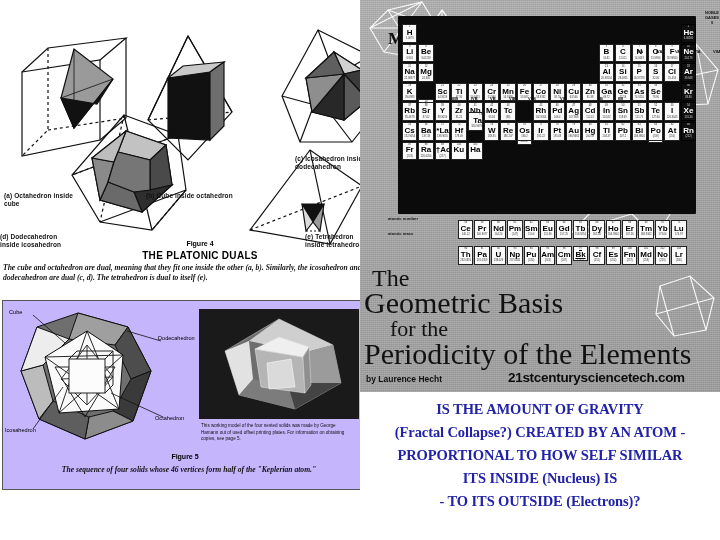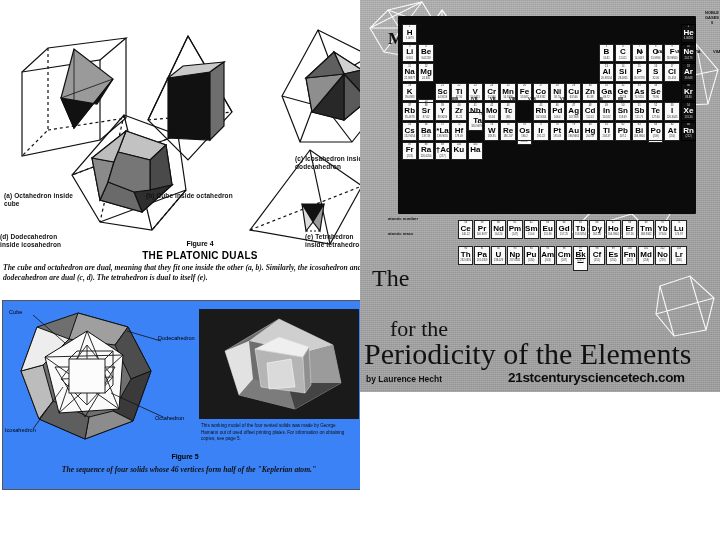--- a/index.html
+++ b/index.html
@@ -5,21 +5,21 @@
   html,body{margin:0;padding:0;}
   body{width:720px;height:540px;overflow:hidden;background:#ffffff;
        font-family:"Liberation Sans",sans-serif;}
   #stage{position:relative;width:720px;height:540px;overflow:hidden;background:#fff;}
 
   
   #left-panel{position:absolute;left:0;top:0;width:400px;height:540px;background:#ffffff;}
 
   .fig4{position:absolute;left:0;top:0;width:400px;height:290px;}
   .fig5-wrap{position:absolute;left:2px;top:300px;width:366px;height:190px;
-             border:1px solid #555;background:#3b82f6;box-sizing:border-box;}
+             border:1px solid #555;background:#c4b5fd;box-sizing:border-box;}
 
   .cap-lbl{position:absolute;font-family:"Liberation Sans",sans-serif;
            font-size:6.5px;font-weight:bold;color:#111;line-height:1.25;letter-spacing:.1px;}
   .fig-num{position:absolute;font-family:"Liberation Sans",sans-serif;font-size:7px;
            font-weight:bold;color:#000;text-align:center;}
   .fig-title{position:absolute;font-family:"Liberation Sans",sans-serif;font-size:10px;
              font-weight:bold;color:#000;text-align:center;letter-spacing:.3px;}
   .fig-cap{position:absolute;font-family:"Liberation Serif",serif;font-size:7.6px;
            font-style:italic;font-weight:bold;color:#111;line-height:1.35;}
   .ph-lbl{position:absolute;font-family:"Liberation Sans",sans-serif;font-size:4.6px;
@@ -256,20 +256,21 @@
       </g>
       <g class="wire">
         <polygon points="300,286 330,276 354,298 346,330 314,336 296,314"></polygon>
         <path d="M300,286 L314,336 M330,276 L346,330 M296,314 L354,298"></path>
       </g>
     </svg>
 
     <div class="poster-title" id="mysterium" style="left:28px;top:28px;">MYSTERIUM MICROCOSMICUM</div>
 
     <div class="gt" id="gt-the" style="left:12px;top:265px;">The</div>
+    <div class="gt" id="gt-geo" style="left:4px;top:286px;">Geometric Basis</div>
     <div class="gt" id="gt-for" style="left:30px;top:316px;">for the</div>
     <div class="gt" id="gt-per" style="left:4px;top:337px;">Periodicity of the Elements</div>
     <div id="byline" style="left:6px;top:374px;">by Laurence Hecht</div>
     <div id="site" style="left:148px;top:370px;">21stcenturysciencetech.com</div>
   </div>
 
   <div id="ptable">
     <div id="pt-shadow" style="left:-2px;top:8px;width:298px;height:198px;"></div>
     <div id="pt-cells">
         <div class="cellbox" style="left: 2px; top: 16px; width: 15.4px; height: 18.6px;">
@@ -783,21 +784,21 @@
         <div class="cellbox" style="left: 140px; top: 238px; width: 15.4px; height: 18.6px;">
           <span class="num">95</span>
           <span class="sym">Am</span>
           <span class="mass">(243)</span>
         </div>
         <div class="cellbox" style="left: 156.4px; top: 238px; width: 15.4px; height: 18.6px;">
           <span class="num">96</span>
           <span class="sym">Cm</span>
           <span class="mass">(247)</span>
         </div>
-        <div class="cellbox" style="left: 172.8px; top: 238px; width: 15.4px; height: 25px; text-decoration: underline;">
+        <div class="cellbox" style="left: 172.8px; top: 238px; width: 15.4px; height: 15px; text-decoration: underline;">
           <span class="num">97</span>
           <span class="sym">Bk</span>
           <span class="mass">(247)</span>
         </div>
         <div class="cellbox" style="left: 189.2px; top: 238px; width: 15.4px; height: 18.6px;">
           <span class="num">98</span>
           <span class="sym">Cf</span>
           <span class="mass">(251)</span>
         </div>
         <div class="cellbox" style="left: 205.6px; top: 238px; width: 15.4px; height: 18.6px;">
@@ -822,13 +823,20 @@
         </div>
         <div class="cellbox" style="left: 271.2px; top: 238px; width: 15.4px; height: 18.6px;">
           <span class="num">103</span>
           <span class="sym">Lr</span>
           <span class="mass">(260)</span>
         </div>
       </div>
   </div>
 
   <div id="bottom-white"></div>
+  <div id="slogan">
+    <div>IS THE AMOUNT OF GRAVITY</div>
+    <div>(Fractal Collapse?) CREATED BY AN ATOM -</div>
+    <div>PROPORTIONAL TO HOW SELF SIMILAR</div>
+    <div>ITS INSIDE (Nucleus) IS</div>
+    <div>- TO ITS OUTSIDE (Electrons)?</div>
+  </div>
 </div>
 
 </body></html>

